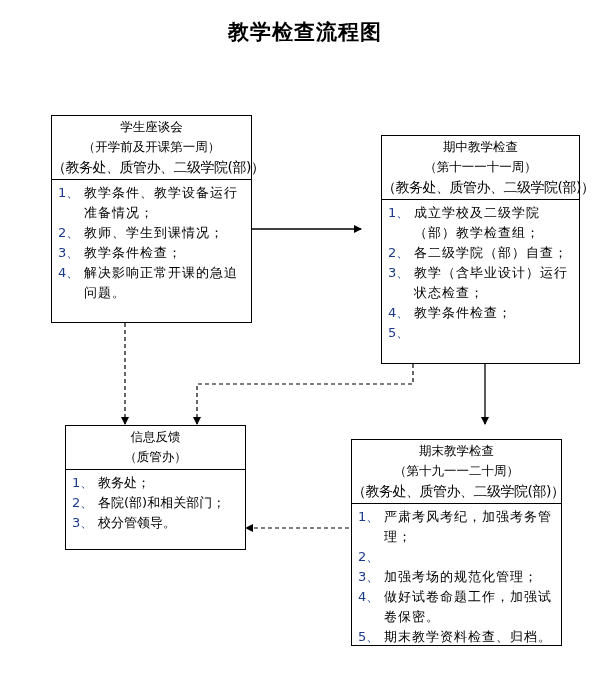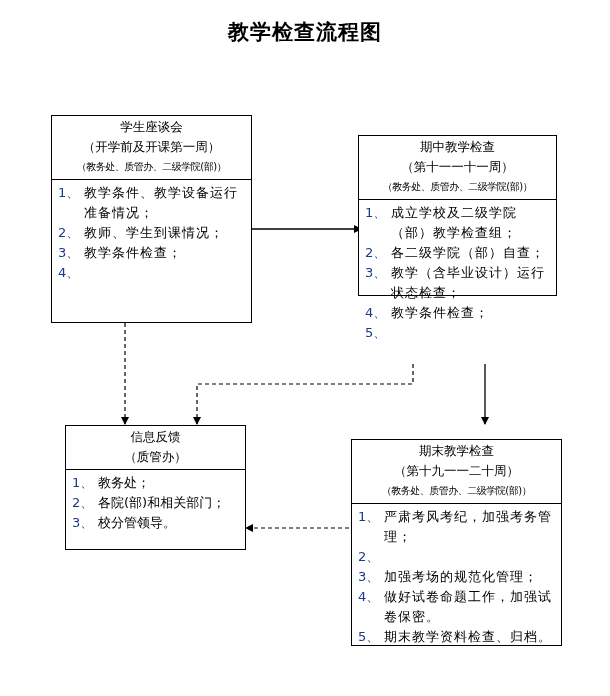--- a/index.html
+++ b/index.html
@@ -5,21 +5,21 @@
   html, body { margin:0; padding:0; background:#ffffff; }
   body { width:610px; height:696px; position:relative; overflow:hidden;
          font-family:"DejaVu Sans", "Liberation Sans", sans-serif; color:#000; }
   .title { position:absolute; left:0; width:610px; top:18px; text-align:center;
            font-family:Liberation Mono, monospace; font-weight:bold;
            font-size:21px; letter-spacing:1px; }
   .box { position:absolute; border:1.5px solid #000; box-sizing:border-box; background:#fff; }
   .box .head { border-bottom:1.5px solid #000; text-align:center; font-size:12.5px;
                line-height:20px; padding-top:1px; }
   .box .head div { white-space:nowrap; }
-  .box .head .org { font-size:10px; letter-spacing:-0.5px; }
+  .box .head .org { font-size:14px; letter-spacing:-0.5px; }
   .box ul { list-style:none; margin:0; padding:3px 4px 0 6px; }
   .box li { font-size:13px; line-height:20px; display:flex; }
   .box li .num { width:26px; flex:none; color:#000; }
   .box li .num.blue { color:#1a3a8a; }
   .box li .txt { flex:1; letter-spacing:1px; }
   svg.conn { position:absolute; left:0; top:0; width:610px; height:696px; pointer-events:none; }
 </style>
 </head>
 <body>
 
@@ -52,25 +52,26 @@
     <li>
         <span class="num blue">2、</span>
         <span class="txt">教师、学生到课情况；</span>
       </li>
     <li>
         <span class="num blue">3、</span>
         <span class="txt">教学条件检查；</span>
       </li>
     <li>
         <span class="num blue">4、</span>
+        <span class="txt">解决影响正常开课的急迫问题。</span>
       </li>
   </ul>
 </div>
 
-<div class="box" style="left:358px; top:135px; width:199px; height:161px;">
+<div class="box" style="left:381px; top:135px; width:199px; height:229px;">
   <div class="head" style="height:62px;">
     <div>期中教学检查</div>
     <div>（第十一一十一周）</div>
     <div class="org">（教务处、质管办、二级学院(部)）</div>
   </div>
   <ul>
     <li>
         <span class="num blue">1、</span>
         <span class="txt">成立学校及二级学院（部）教学检查组；</span>
       </li>

